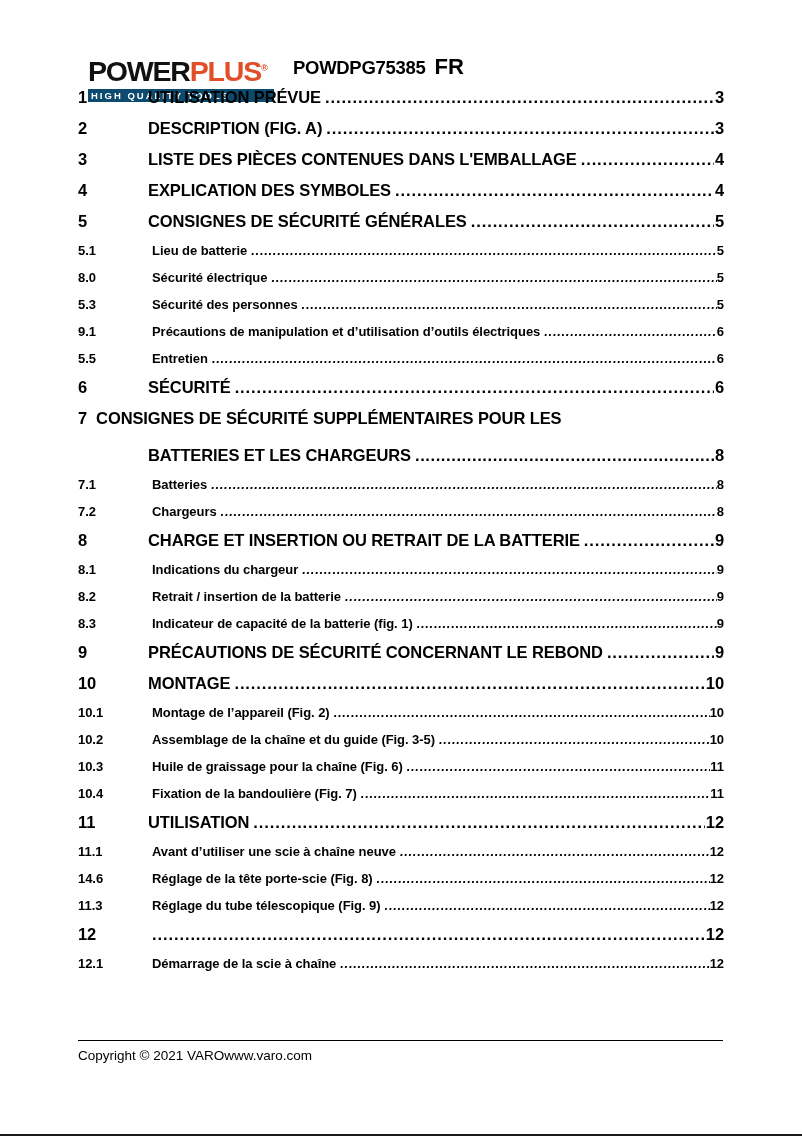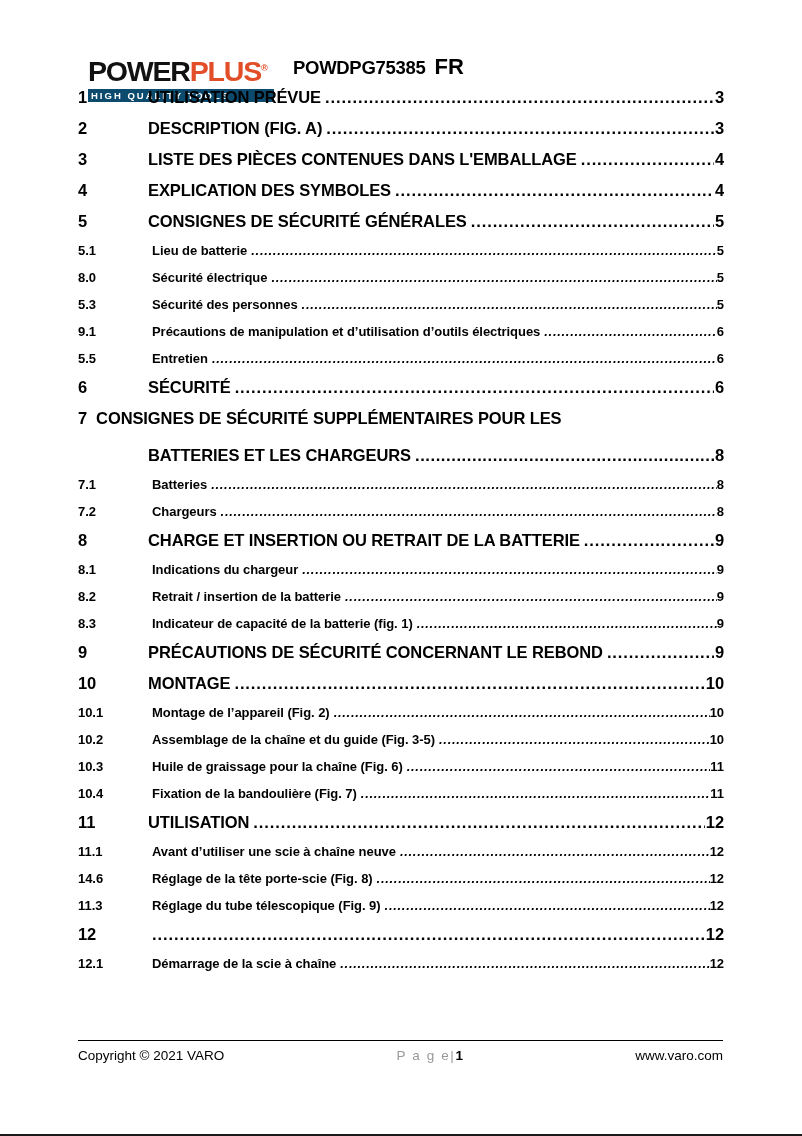--- a/index.html
+++ b/index.html
@@ -424,17 +424,16 @@
       <div class="toc-row lvl2">
         <span class="num">12.1</span>
         <span class="label">Démarrage de la scie à chaîne</span>
         <span class="leader gap-sm"></span>
         <span class="pg">12</span>
       </div>
     </div>
 
   <div class="footer">
     <div class="footer-left">Copyright © 2021 VARO</div>
-    <div class="footer-center"><span class="pg-word">P a g e</span><span class="pg-sep">|</span><span class="pg-num">1</span></div>
     <div class="footer-right">www.varo.com</div>
   </div>
 
 </div>
 
 </body></html>

